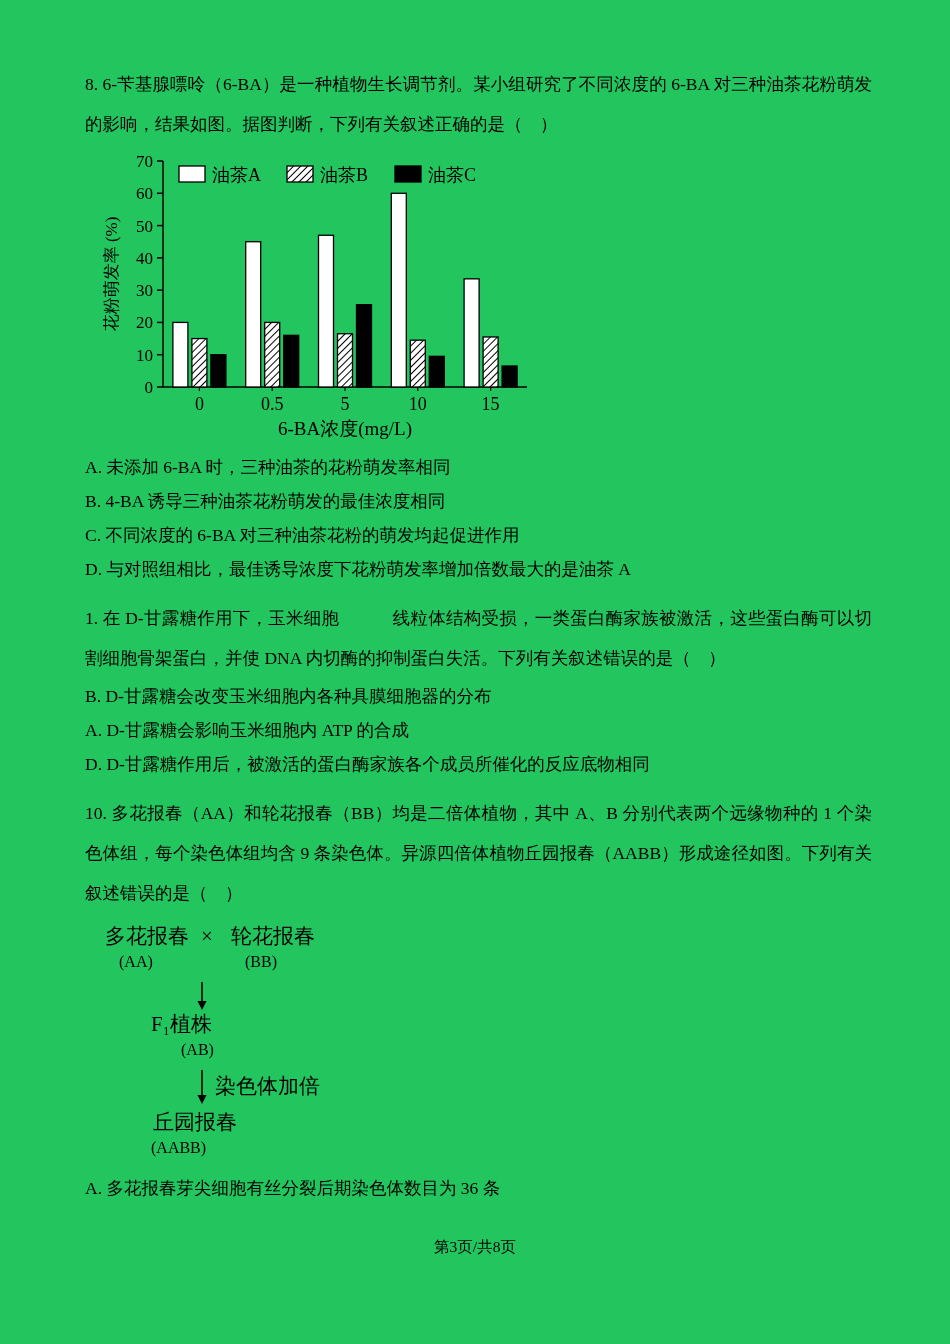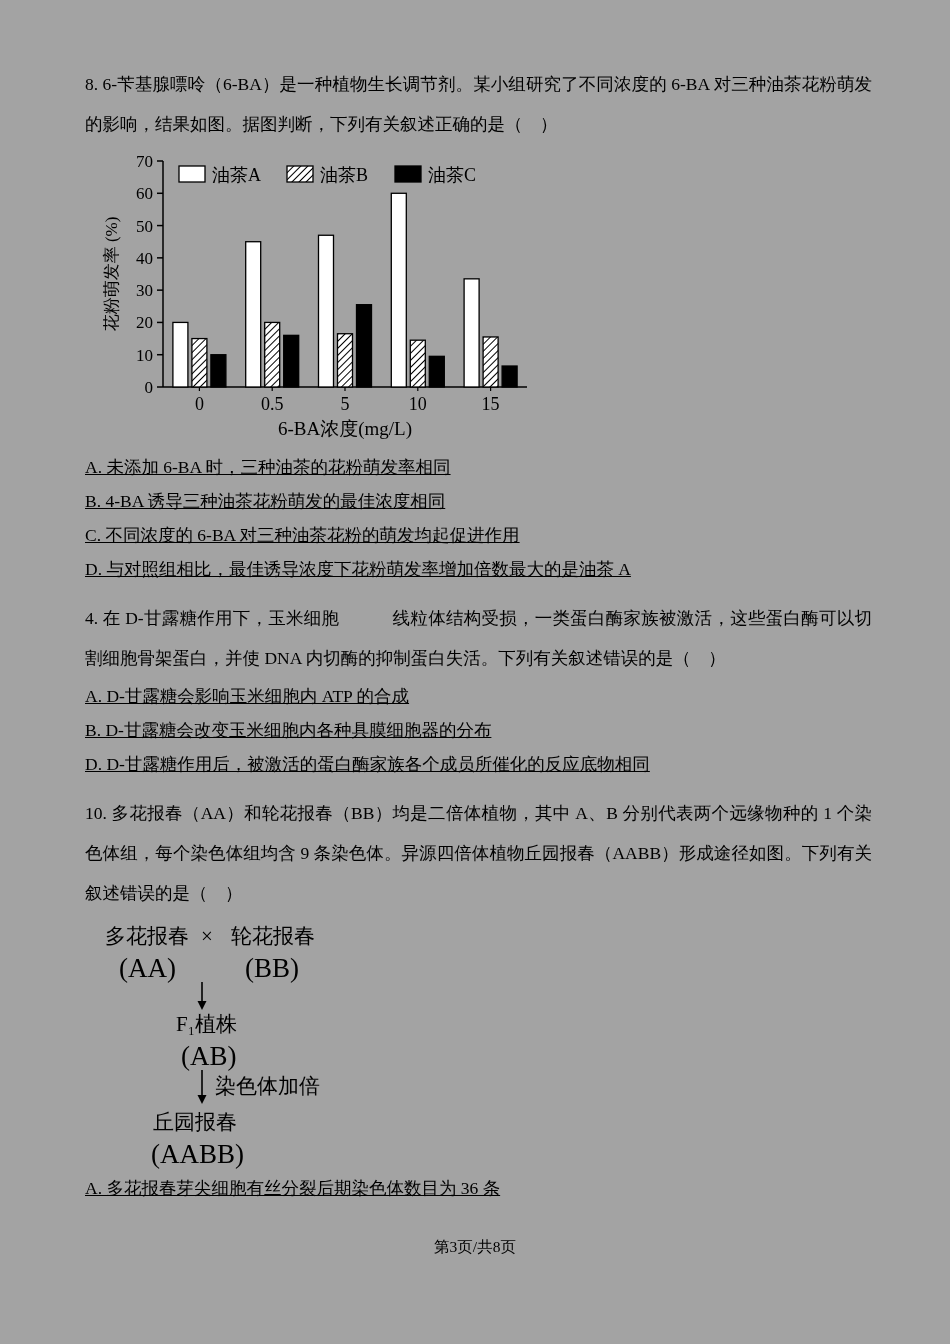--- a/index.html
+++ b/index.html
@@ -1,33 +1,33 @@
 <!DOCTYPE html>
 <html><head>
 <meta charset="utf-8">
 <style>
   * { box-sizing: border-box; }
   html, body { margin: 0; padding: 0; background: #ffffff; }
   .page {
-    width: 950px; height: 1344px; position: relative; background: #a3a3a3;
+    width: 950px; height: 1344px; position: relative; background: #22c55e;
     color: #000; font-family: "Liberation Serif", "DejaVu Serif", serif;
     overflow: hidden;
   }
   .content { padding: 64px 78px 0 85px; font-size: 17.5px; }
   .stem { margin: 0; line-height: 2.3; text-align: justify; }
-  .option { margin: 0; line-height: 1.95; text-decoration: underline; }
+  .option { margin: 0; line-height: 1.95; }
   .q-section { margin-top: 12px; }
   .chart-area { margin: 8px 0 2px 16px; }
   svg text { font-family: "Liberation Serif", "DejaVu Serif", serif; fill: #000; }
   .diagram {
     position: relative; width: 380px; height: 243px;
     margin: 8px 0 6px 10px; font-size: 21px; line-height: 1.2; text-align: right;
   }
   .dpos { position: absolute; white-space: nowrap; }
-  .genotype { font-size: 27px; }
+  .genotype { font-size: 16px; }
   .footer {
     position: absolute; left: 0; top: 1230px; width: 100%;
     text-align: center; font-size: 15.5px; margin-top: 7px;
   }
 </style>
 </head>
 <body>
 
 <div class="page">
   <div class="content">
@@ -95,42 +95,42 @@
             <text x="327" y="28" font-size="18">油茶C</text>
           </svg>
       </div>
       <p class="option">A. 未添加 6-BA 时，三种油茶的花粉萌发率相同</p>
       <p class="option">B. 4-BA 诱导三种油茶花粉萌发的最佳浓度相同</p>
       <p class="option">C. 不同浓度的 6-BA 对三种油茶花粉的萌发均起促进作用</p>
       <p class="option">D. 与对照组相比，最佳诱导浓度下花粉萌发率增加倍数最大的是油茶 A</p>
     </section>
 
     <section class="q-section">
-      <p class="stem">4. 在 D-甘露糖作用下，玉米细胞　　　线粒体结构受损，一类蛋白酶家族被激活，这些蛋白酶可以切割细胞骨架蛋白，并使 DNA 内切酶的抑制蛋白失活。下列有关叙述错误的是（　）</p>
+      <p class="stem">1. 在 D-甘露糖作用下，玉米细胞　　　线粒体结构受损，一类蛋白酶家族被激活，这些蛋白酶可以切割细胞骨架蛋白，并使 DNA 内切酶的抑制蛋白失活。下列有关叙述错误的是（　）</p>
+      <p class="option">B. D-甘露糖会改变玉米细胞内各种具膜细胞器的分布</p>
       <p class="option">A. D-甘露糖会影响玉米细胞内 ATP 的合成</p>
-      <p class="option">B. D-甘露糖会改变玉米细胞内各种具膜细胞器的分布</p>
       <p class="option">D. D-甘露糖作用后，被激活的蛋白酶家族各个成员所催化的反应底物相同</p>
     </section>
 
     <section class="q-section">
       <p class="stem">10. 多花报春（AA）和轮花报春（BB）均是二倍体植物，其中 A、B 分别代表两个远缘物种的 1 个染色体组，每个染色体组均含 9 条染色体。异源四倍体植物丘园报春（AABB）形成途径如图。下列有关叙述错误的是（　）</p>
 
       <div class="diagram">
         <span class="dpos" style="left:10px; top:2px">多花报春</span>
         <span class="dpos" style="left:106px; top:2px">×</span>
         <span class="dpos" style="left:136px; top:2px">轮花报春</span>
         <span class="dpos genotype" style="left:24px; top:30px">(AA)</span>
         <span class="dpos genotype" style="left:150px; top:30px">(BB)</span>
 
         <svg class="dpos" style="left:100px; top:60px" width="14" height="28" viewBox="0 0 14 28">
           <line x1="7" y1="0" x2="7" y2="20" stroke="#000" stroke-width="1.6"></line>
           <polygon points="7,28 2.5,19 11.5,19" fill="#000"></polygon>
         </svg>
 
-        <span class="dpos" style="left:81px; top:90px">F₁植株</span>
+        <span class="dpos" style="left:56px; top:90px">F₁植株</span>
         <span class="dpos genotype" style="left:86px; top:118px">(AB)</span>
 
         <svg class="dpos" style="left:100px; top:148px" width="14" height="34" viewBox="0 0 14 34">
           <line x1="7" y1="0" x2="7" y2="26" stroke="#000" stroke-width="1.6"></line>
           <polygon points="7,34 2.5,25 11.5,25" fill="#000"></polygon>
         </svg>
         <span class="dpos" style="left:120px; top:152px">染色体加倍</span>
 
         <span class="dpos" style="left:58px; top:188px">丘园报春</span>
         <span class="dpos genotype" style="left:56px; top:216px">(AABB)</span>

